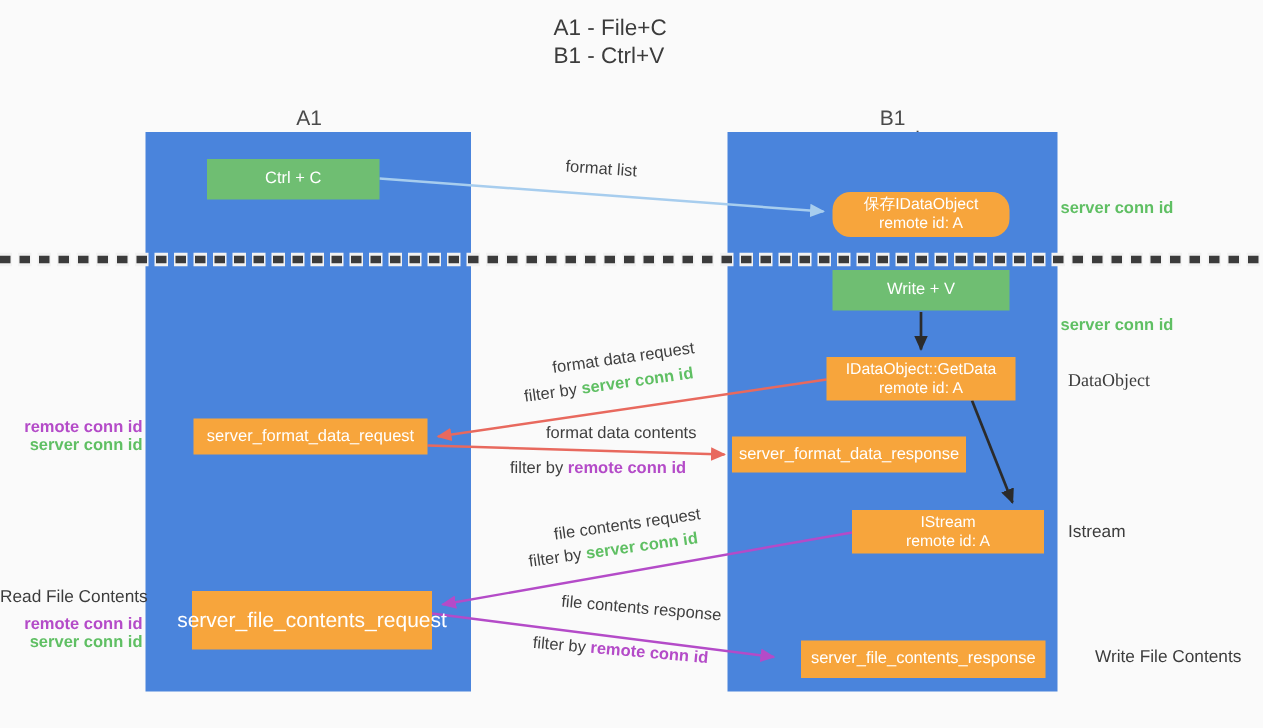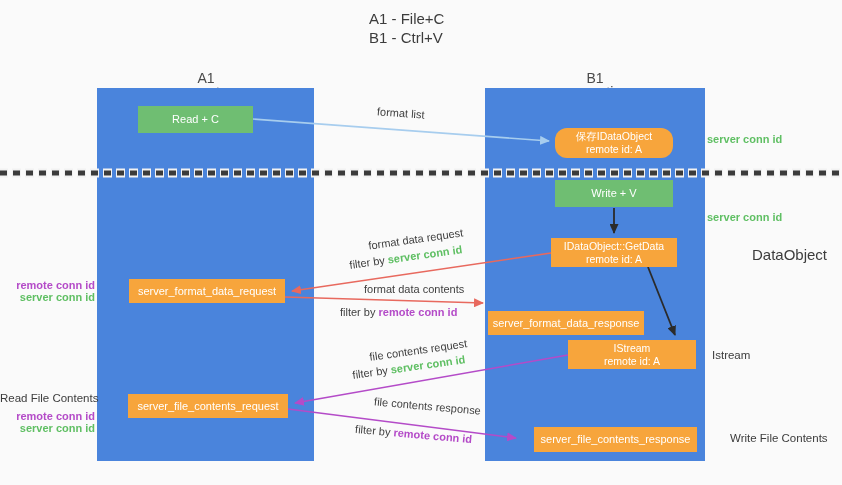--- a/index.html
+++ b/index.html
@@ -68,44 +68,44 @@
 
     <line x1="253" y1="119" x2="549" y2="141" stroke="#a7cdee" stroke-width="1.6" marker-end="url(#m-blue)"></line>
     <line x1="614" y1="208" x2="614" y2="233" stroke="#2b2b2b" stroke-width="1.8" marker-end="url(#m-black)"></line>
     <line x1="551" y1="253" x2="292" y2="291" stroke="#e8695e" stroke-width="1.6" marker-end="url(#m-red)"></line>
     <line x1="285" y1="297" x2="483" y2="303" stroke="#e8695e" stroke-width="1.6" marker-end="url(#m-red)"></line>
     <line x1="648" y1="267" x2="675" y2="335" stroke="#2b2b2b" stroke-width="1.8" marker-end="url(#m-black)"></line>
     <line x1="568" y1="355" x2="295" y2="403" stroke="#b44bc8" stroke-width="1.6" marker-end="url(#m-purp)"></line>
     <line x1="288" y1="409" x2="516" y2="438" stroke="#b44bc8" stroke-width="1.6" marker-end="url(#m-purp)"></line>
   </svg>
 
-  <div class="node node-green" style="left:138px;top:106px;width:115px;height:27px;font-size:11px;">Read + C</div>
+  <div class="node node-green" style="left:138px;top:106px;width:115px;height:27px;font-size:11px;">Ctrl + C</div>
 
   <div class="node node-orange" style="left:555px;top:128px;width:118px;height:30px;border-radius:12px;">
     <div>保存IDataObject</div>
     <div>remote id: A</div>
   </div>
 
   <div class="node node-green" style="left:555px;top:180px;width:118px;height:27px;font-size:11px;">Write + V</div>
 
   <div class="node node-orange" style="left:551px;top:238px;width:126px;height:29px;">
     <div>IDataObject::GetData</div>
     <div>remote id: A</div>
   </div>
 
   <div class="node node-orange" style="left:129px;top:279px;width:156px;height:24px;font-size:11px;">server_format_data_request</div>
 
-  <div class="node node-orange" style="left:488px;top:291px;width:156px;height:24px;font-size:11px;margin-top:20px;">server_format_data_response</div>
+  <div class="node node-orange" style="left:488px;top:291px;width:156px;height:24px;font-size:11px;">server_format_data_response</div>
 
   <div class="node node-orange" style="left:568px;top:340px;width:128px;height:29px;">
     <div>IStream</div>
     <div>remote id: A</div>
   </div>
 
-  <div class="node node-orange" style="left:128px;top:394px;width:160px;height:24px;font-size:11px;">server_file_contents_request</div>
+  <div class="node node-orange" style="left:128px;top:394px;width:160px;height:39px;font-size:14px;">server_file_contents_request</div>
 
   <div class="node node-orange" style="left:522px;top:427px;width:163px;height:25px;font-size:11px;margin-left:12px;">server_file_contents_response</div>
 
   <div class="edge-label" style="left:377px;top:107px;transform:rotate(4deg);">format list</div>
 
   <div class="edge-label" style="left:368px;top:233px;transform:rotate(-8deg);">format data request</div>
   <div class="edge-label" style="left:349px;top:251px;transform:rotate(-8deg);">
     <span>filter by</span>
     <span class="green-t">server conn id</span>
   </div>
@@ -123,21 +123,21 @@
   </div>
 
   <div class="edge-label" style="left:374px;top:400px;transform:rotate(5deg);">file contents response</div>
   <div class="edge-label" style="left:355px;top:428px;transform:rotate(5deg);">
     <span>filter by</span>
     <span class="purple-t">remote conn id</span>
   </div>
 
   <div class="ann green-t" style="left:707px;top:133px;">server conn id</div>
   <div class="ann green-t" style="left:707px;top:211px;">server conn id</div>
-  <div class="ann ann-dark" style="left:752px;top:246px;font-size:15px;">DataObject</div>
+  <div class="ann ann-dark" style="left:712px;top:246px;font-size:12px;font-family:Liberation Serif, serif;">DataObject</div>
   <div class="ann ann-dark" style="left:712px;top:349px;font-size:11.5px;">Istream</div>
   <div class="ann ann-dark" style="left:712px;top:432px;font-size:11.5px;margin-left:18px;">Write File Contents</div>
 
   <div class="ann right-align" style="left:0px;top:279px;width:95px;">
     <div class="purple-t">remote conn id</div>
     <div class="green-t">server conn id</div>
   </div>
   <div class="ann ann-dark right-align" style="left:0px;top:392px;width:97px;font-size:11.5px;text-align:right;">Read File Contents</div>
   <div class="ann right-align" style="left:0px;top:410px;width:95px;">
     <div class="purple-t">remote conn id</div>

